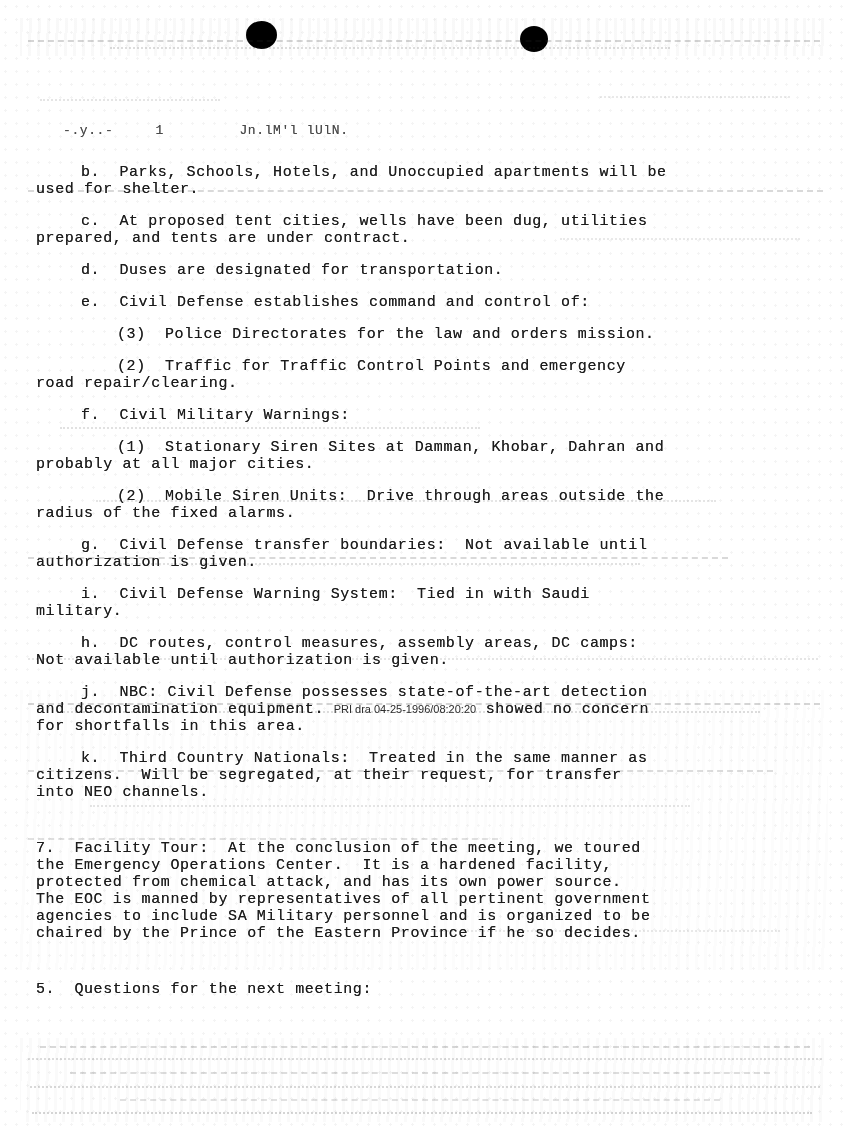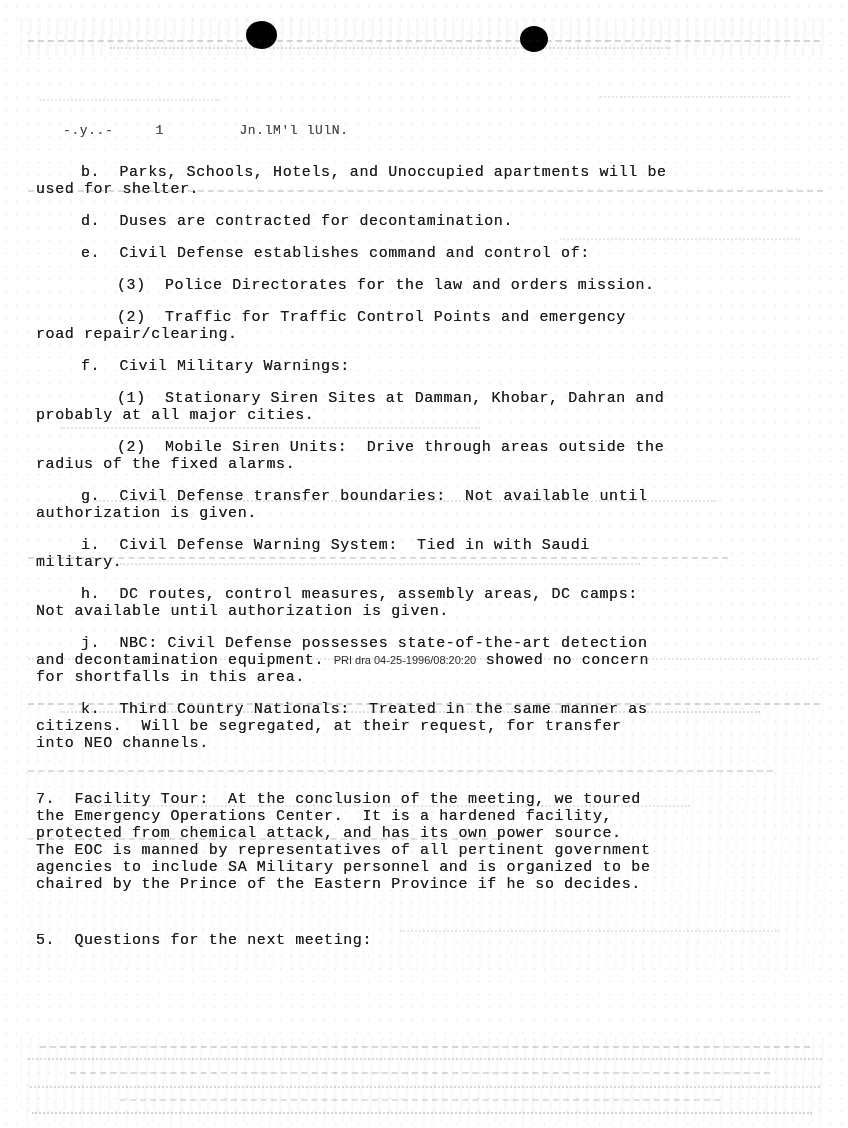--- a/index.html
+++ b/index.html
@@ -116,21 +116,23 @@
     <div class="nline dot" style="left:30px;top:1086px;width:790px;opacity:.45"></div>
     <div class="nline" style="left:120px;top:1099px;width:600px;opacity:.35"></div>
     <div class="nline dot" style="left:32px;top:1112px;width:780px;opacity:.5"></div>
   </div>
 
   <div class="header-frag">-.y..-     1         Jn.lM'l lUlN.</div>
 
   <div class="content">
     <p class="para lvl1">b.  Parks, Schools, Hotels, and Unoccupied apartments will be
 used for shelter.</p>
-    <p class="para lvl1">d.  Duses are contracted for decontamination.</p>
+    <p class="para lvl1">c.  At proposed tent cities, wells have been dug, utilities
+prepared, and tents are under contract.</p>
+    <p class="para lvl1">d.  Duses are designated for transportation.</p>
     <p class="para lvl1">e.  Civil Defense establishes command and control of:</p>
     <p class="para lvl2">(3)  Police Directorates for the law and orders mission.</p>
     <p class="para lvl2">(2)  Traffic for Traffic Control Points and emergency
 road repair/clearing.</p>
     <p class="para lvl1">f.  Civil Military Warnings:</p>
     <p class="para lvl2">(1)  Stationary Siren Sites at Damman, Khobar, Dahran and
 probably at all major cities.</p>
     <p class="para lvl2">(2)  Mobile Siren Units:  Drive through areas outside the
 radius of the fixed alarms.</p>
     <p class="para lvl1">g.  Civil Defense transfer boundaries:  Not available until

